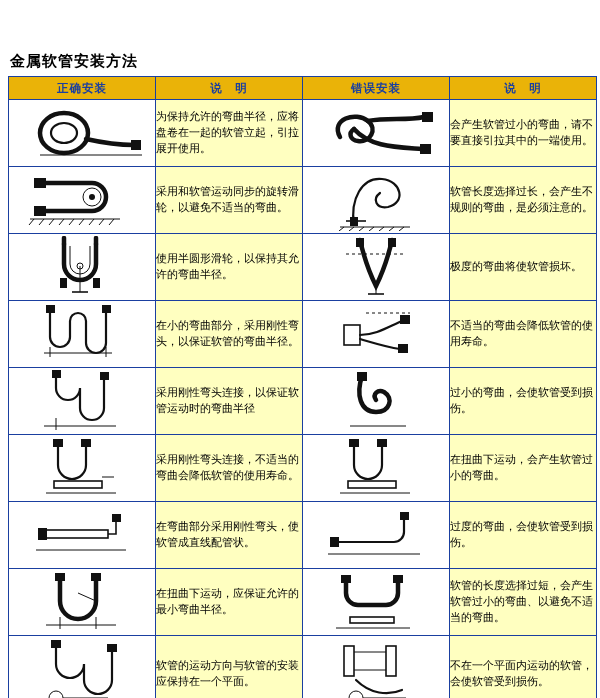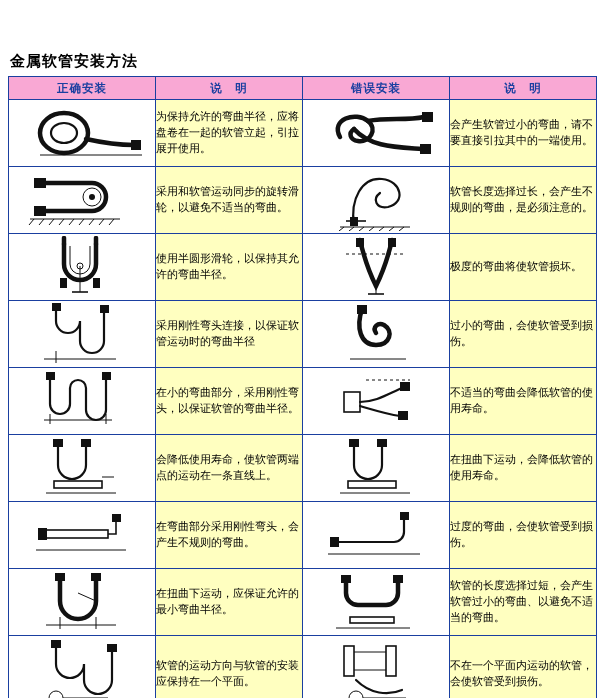--- a/index.html
+++ b/index.html
@@ -38,21 +38,21 @@
   table.main td, table.main th {
     border: 1px solid #1a3fa0;
     padding: 0;
     vertical-align: middle;
   }
   .col-img { width: 146px; }
   .col-txt { width: 146px; }
 
   thead th {
     height: 22px;
-    background: #f9a8d4;
+    background: #eab308;
     color: #1a3fa0;
     font-size: 11.5px;
     font-weight: bold;
     letter-spacing: 1px;
     text-align: center;
   }
   td.img-cell {
     background: #ffffff;
     text-align: center;
     height: 66px;
@@ -180,20 +180,45 @@
             <rect x="46" y="2" width="8" height="9" class="sketch-fill"></rect>
             <rect x="78" y="2" width="8" height="9" class="sketch-fill"></rect>
             <line x1="36" y1="18" x2="96" y2="18" class="sketch-thin" stroke-dasharray="3,3"></line>
           </svg>
         </td>
         <td class="txt-cell">极度的弯曲将使软管损坏。</td>
       </tr>
 
       <tr>
         <td class="img-cell">
+          <svg width="132" height="62" viewBox="0 0 132 62">
+            <path d="M34 8 L34 34 A10 10 0 0 0 54 34 L54 18 A8 8 0 0 1 70 18 L70 40 A10 10 0 0 0 90 40 L90 10" class="hose-thin" stroke-width="3"></path>
+            <rect x="30" y="2" width="9" height="8" class="sketch-fill"></rect>
+            <rect x="86" y="2" width="9" height="8" class="sketch-fill"></rect>
+            <line x1="28" y1="50" x2="96" y2="50" class="sketch-thin"></line>
+            <line x1="34" y1="44" x2="34" y2="54" class="sketch-thin"></line>
+            <line x1="90" y1="44" x2="90" y2="54" class="sketch-thin"></line>
+          </svg>
+        </td>
+        <td class="txt-cell">在小的弯曲部分，采用刚性弯头，以保证软管的弯曲半径。</td>
+        <td class="img-cell">
+          <svg width="132" height="62" viewBox="0 0 132 62">
+            <rect x="34" y="22" width="16" height="20" class="sketch"></rect>
+            <path d="M50 32 C 66 32, 78 24, 92 18" class="hose-thin" stroke-width="3"></path>
+            <rect x="90" y="12" width="10" height="9" class="sketch-fill"></rect>
+            <path d="M50 36 C 64 40, 76 44, 90 46" class="hose-thin" stroke-width="3"></path>
+            <rect x="88" y="41" width="10" height="9" class="sketch-fill"></rect>
+            <line x1="56" y1="10" x2="100" y2="10" class="sketch-thin" stroke-dasharray="3,3"></line>
+          </svg>
+        </td>
+        <td class="txt-cell">不适当的弯曲会降低软管的使用寿命。</td>
+      </tr>
+
+      <tr>
+        <td class="img-cell">
           <svg width="132" height="66" viewBox="0 0 132 66">
             <path d="M40 6 L40 20 A12 12 0 0 0 64 20 L64 40 A12 12 0 0 0 88 40 L88 10" class="hose-thin" stroke-width="3"></path>
             <rect x="36" y="2" width="9" height="8" class="sketch-fill"></rect>
             <rect x="84" y="4" width="9" height="8" class="sketch-fill"></rect>
             <line x1="28" y1="58" x2="100" y2="58" class="sketch-thin"></line>
             <line x1="40" y1="50" x2="40" y2="62" class="sketch-thin"></line>
           </svg>
         </td>
         <td class="txt-cell">采用刚性弯头连接，以保证软管运动时的弯曲半径</td>
         <td class="img-cell">
@@ -202,77 +227,52 @@
             <rect x="47" y="4" width="10" height="9" class="sketch-fill"></rect>
             <line x1="40" y1="58" x2="96" y2="58" class="sketch-thin"></line>
           </svg>
         </td>
         <td class="txt-cell">过小的弯曲，会使软管受到损伤。</td>
       </tr>
 
       <tr>
         <td class="img-cell">
           <svg width="132" height="62" viewBox="0 0 132 62">
-            <path d="M34 8 L34 34 A10 10 0 0 0 54 34 L54 18 A8 8 0 0 1 70 18 L70 40 A10 10 0 0 0 90 40 L90 10" class="hose-thin" stroke-width="3"></path>
-            <rect x="30" y="2" width="9" height="8" class="sketch-fill"></rect>
-            <rect x="86" y="2" width="9" height="8" class="sketch-fill"></rect>
-            <line x1="28" y1="50" x2="96" y2="50" class="sketch-thin"></line>
-            <line x1="34" y1="44" x2="34" y2="54" class="sketch-thin"></line>
-            <line x1="90" y1="44" x2="90" y2="54" class="sketch-thin"></line>
-          </svg>
-        </td>
-        <td class="txt-cell">在小的弯曲部分，采用刚性弯头，以保证软管的弯曲半径。</td>
-        <td class="img-cell">
-          <svg width="132" height="62" viewBox="0 0 132 62">
-            <rect x="34" y="22" width="16" height="20" class="sketch"></rect>
-            <path d="M50 32 C 66 32, 78 24, 92 18" class="hose-thin" stroke-width="3"></path>
-            <rect x="90" y="12" width="10" height="9" class="sketch-fill"></rect>
-            <path d="M50 36 C 64 40, 76 44, 90 46" class="hose-thin" stroke-width="3"></path>
-            <rect x="88" y="41" width="10" height="9" class="sketch-fill"></rect>
-            <line x1="56" y1="10" x2="100" y2="10" class="sketch-thin" stroke-dasharray="3,3"></line>
-          </svg>
-        </td>
-        <td class="txt-cell">不适当的弯曲会降低软管的使用寿命。</td>
-      </tr>
-
-      <tr>
-        <td class="img-cell">
-          <svg width="132" height="62" viewBox="0 0 132 62">
             <path d="M42 6 L42 28 A14 14 0 0 0 70 28 L70 6" class="hose-thin" stroke-width="3"></path>
             <rect x="37" y="2" width="10" height="8" class="sketch-fill"></rect>
             <rect x="65" y="2" width="10" height="8" class="sketch-fill"></rect>
             <rect x="38" y="44" width="48" height="7" class="sketch"></rect>
             <line x1="30" y1="56" x2="100" y2="56" class="sketch-thin"></line>
             <line x1="86" y1="40" x2="98" y2="40" class="sketch-thin"></line>
           </svg>
         </td>
-        <td class="txt-cell">会降低使用寿命，使软管两端点的运动在一条直线上。</td>
+        <td class="txt-cell">采用刚性弯头连接，不适当的弯曲会降低软管的使用寿命。</td>
         <td class="img-cell">
           <svg width="132" height="62" viewBox="0 0 132 62">
             <path d="M44 6 L44 28 A14 14 0 0 0 72 28 L72 6" class="hose-thin" stroke-width="3"></path>
             <rect x="39" y="2" width="10" height="8" class="sketch-fill"></rect>
             <rect x="67" y="2" width="10" height="8" class="sketch-fill"></rect>
             <rect x="38" y="44" width="48" height="7" class="sketch"></rect>
             <line x1="30" y1="56" x2="100" y2="56" class="sketch-thin"></line>
           </svg>
         </td>
-        <td class="txt-cell">在扭曲下运动，会降低软管的使用寿命。</td>
+        <td class="txt-cell">在扭曲下运动，会产生软管过小的弯曲。</td>
       </tr>
 
       <tr>
         <td class="img-cell">
           <svg width="132" height="58" viewBox="0 0 132 58">
             <rect x="30" y="24" width="62" height="8" class="sketch"></rect>
             <path d="M92 28 L100 28 L100 14" class="sketch" stroke-width="3"></path>
             <rect x="96" y="8" width="9" height="8" class="sketch-fill"></rect>
             <rect x="22" y="22" width="9" height="12" class="sketch-fill"></rect>
             <line x1="20" y1="44" x2="110" y2="44" class="sketch-thin"></line>
           </svg>
         </td>
-        <td class="txt-cell">在弯曲部分采用刚性弯头，会产生不规则的弯曲。</td>
+        <td class="txt-cell">在弯曲部分采用刚性弯头，使软管成直线配管状。</td>
         <td class="img-cell">
           <svg width="132" height="58" viewBox="0 0 132 58">
             <path d="M28 36 L84 36 A10 10 0 0 0 94 26 L94 12" class="hose-thin" stroke-width="3"></path>
             <rect x="20" y="31" width="9" height="10" class="sketch-fill"></rect>
             <rect x="90" y="6" width="9" height="8" class="sketch-fill"></rect>
             <line x1="18" y1="48" x2="110" y2="48" class="sketch-thin"></line>
           </svg>
         </td>
         <td class="txt-cell">过度的弯曲，会使软管受到损伤。</td>
       </tr>

